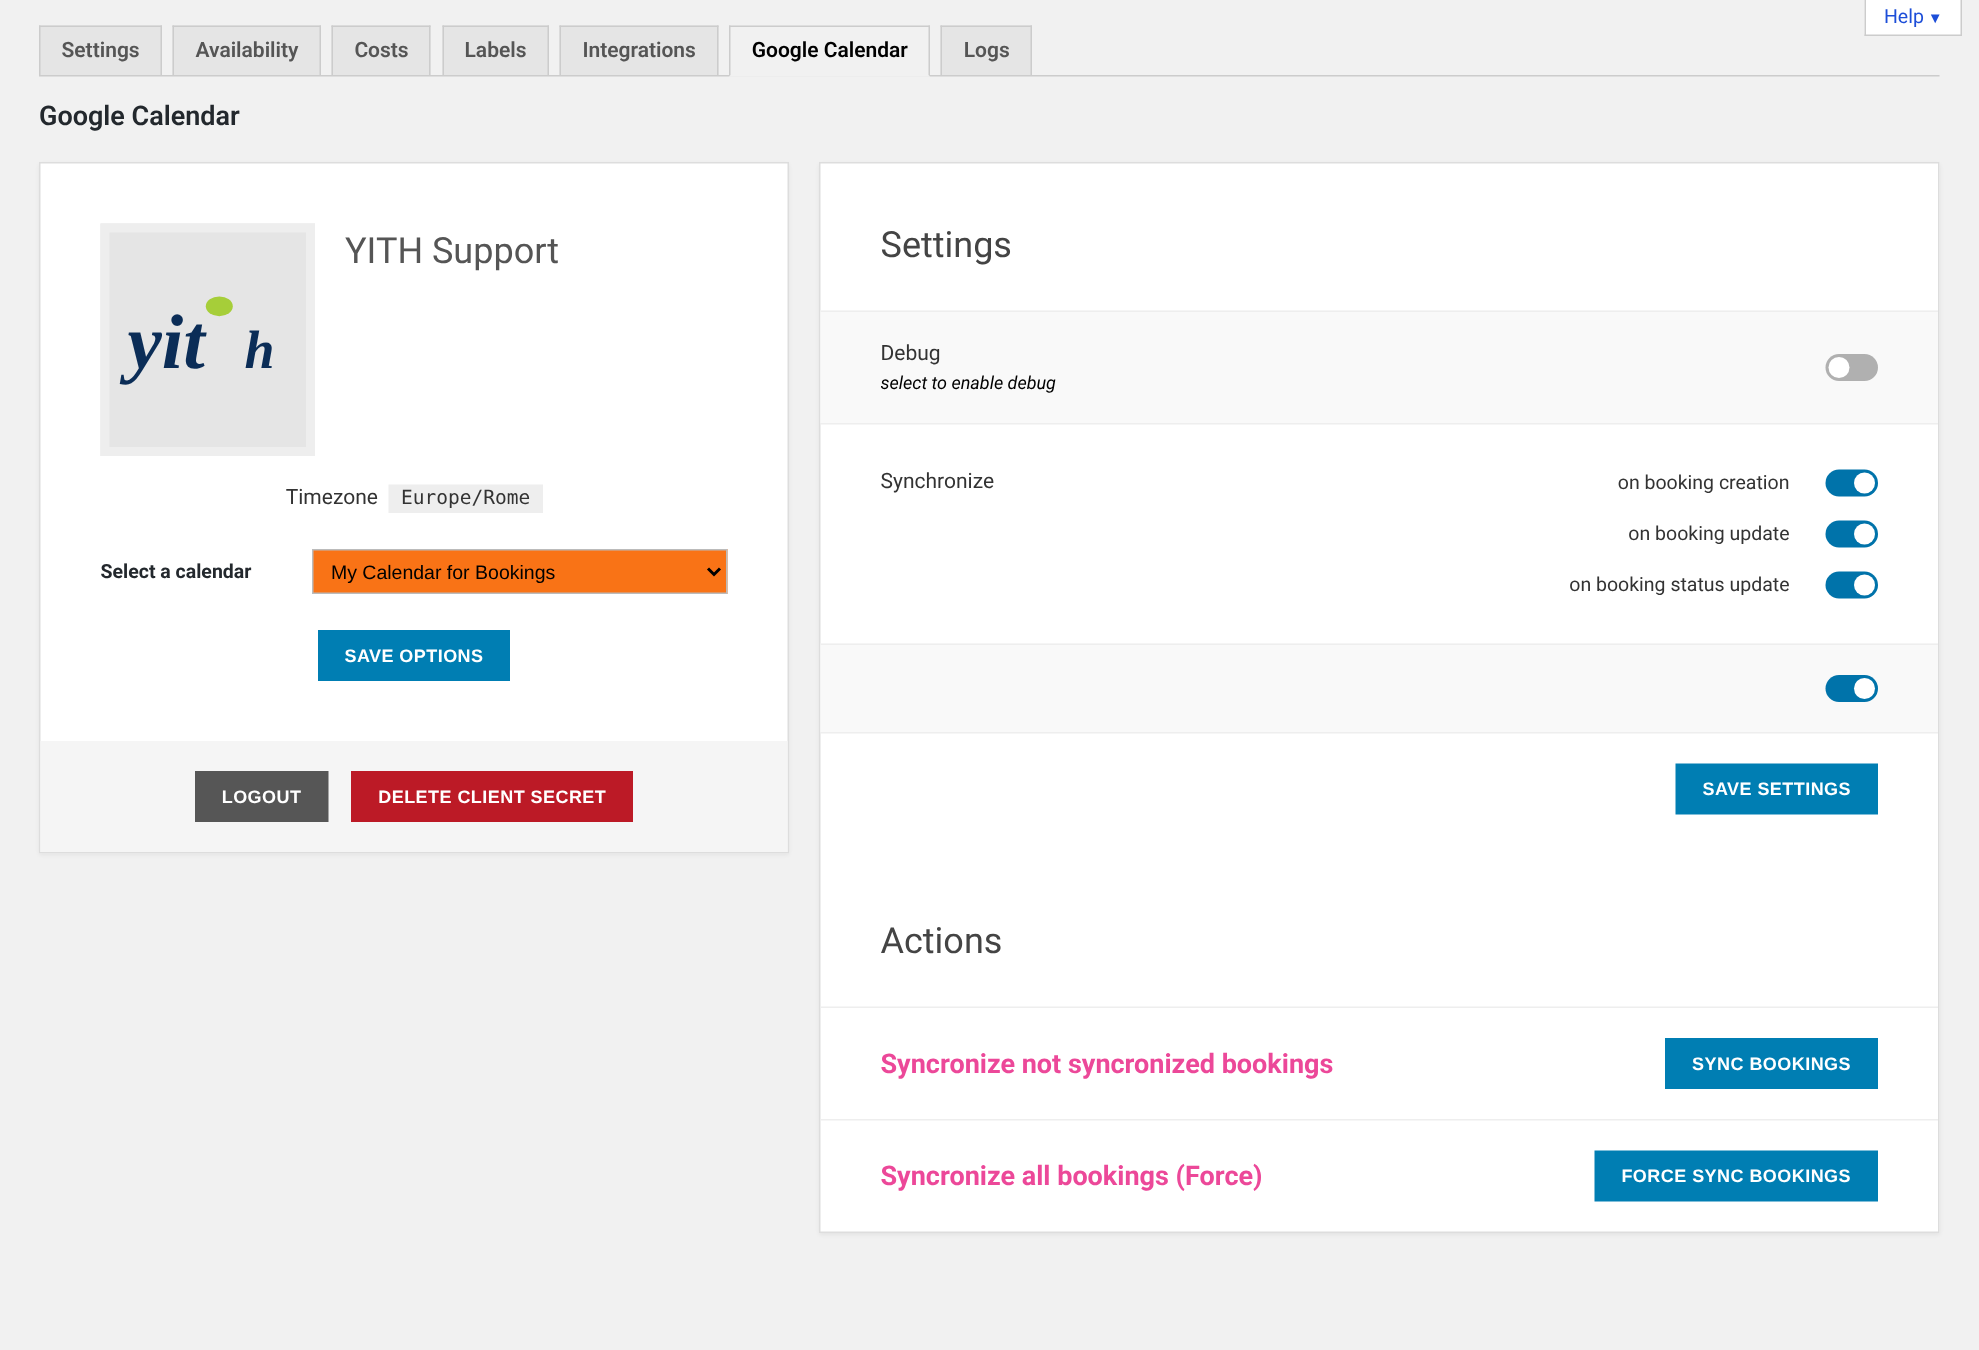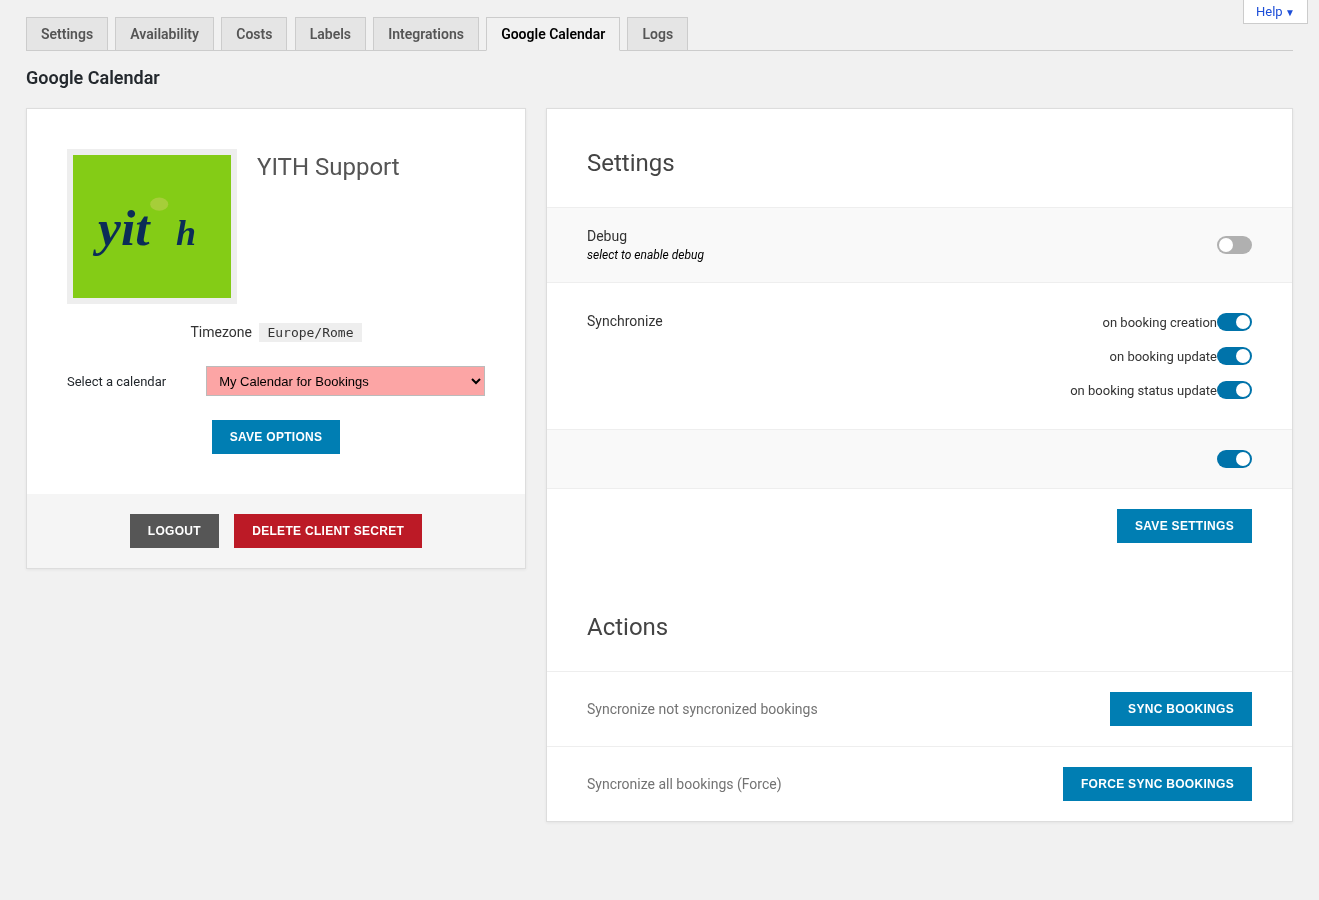--- a/index.html
+++ b/index.html
@@ -75,24 +75,24 @@
   border: 1px solid #ddd;
   box-shadow: 0 1px 3px rgba(0,0,0,0.06);
 }
 .account-header {
   display: flex;
   align-items: flex-start;
   padding: 40px 40px 10px 40px;
   gap: 20px;
 }
 .account-logo {
-  width: 170px;
+  width: 143px;
   height: 155px;
   border: 6px solid #eee;
-  background: #84cc16;
+  background: #e5e5e5;
   display: flex;
   align-items: center;
   justify-content: center;
 }
 .account-logo svg { width: 120px; height: 90px; }
 .account-name {
   font-size: 24px;
   font-weight: 400;
   color: #555;
   padding-top: 4px;
@@ -111,29 +111,29 @@
   font-size: 13px;
 }
 .cal-row {
   display: flex;
   align-items: center;
   padding: 6px 40px 24px 40px;
   gap: 40px;
 }
 .cal-row .label {
   font-size: 13px;
-  font-weight: 400;
+  font-weight: 700;
   color: #23282d;
   white-space: nowrap;
 }
 .cal-row select {
   flex: 1;
   height: 30px;
   border: 1px solid #bbb;
-  background: #fca5a5;
+  background: #f97316;
   padding: 0 8px;
   font-size: 13px;
 }
 .save-row {
   text-align: center;
   padding: 0 40px 40px 40px;
 }
 .btn {
   display: inline-block;
   border: none;
@@ -225,37 +225,37 @@
 }
 .sync-list {
   display: flex;
   flex-direction: column;
   gap: 16px;
   align-items: flex-end;
 }
 .sync-item {
   display: flex;
   align-items: center;
-  gap: 0;
+  gap: 24px;
   font-size: 13px;
   color: #333;
 }
 .save-settings-row {
   padding: 20px 40px 30px 40px;
   text-align: right;
   border-top: 1px solid #eee;
 }
 .action-row {
   display: flex;
   align-items: center;
   justify-content: space-between;
   padding: 20px 40px;
   border-top: 1px solid #eee;
 }
-.action-row .name { font-size: 14px; color: #737373; }
+.action-row .name { font-size: 18px; color: #ec4899; font-weight: bold; }
 </style>
 </head>
 <body>
 
 <div class="help-tab">Help</div>
 
 <div class="wrap">
   <div class="nav-tab-wrapper">
     <span class="nav-tab">Settings</span>
     <span class="nav-tab">Availability</span>

